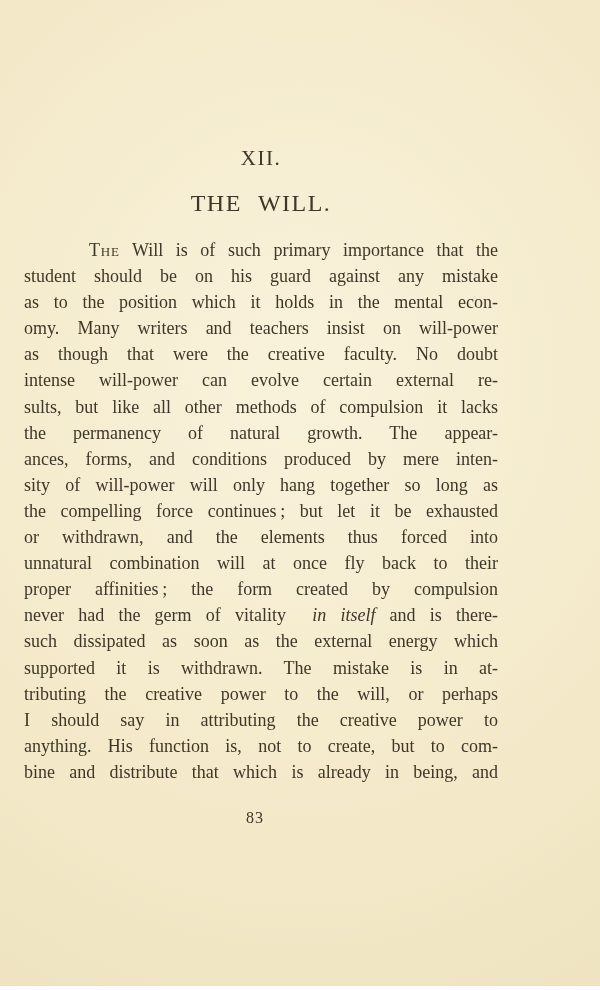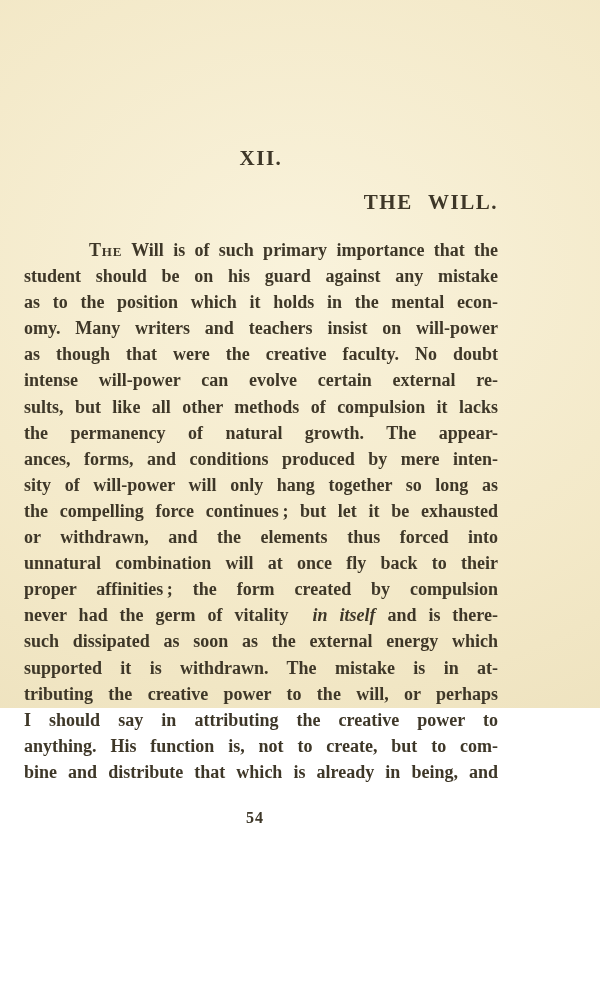--- a/index.html
+++ b/index.html
@@ -5,47 +5,46 @@
   html, body {
     margin: 0;
     padding: 0;
     width: 600px;
     height: 990px;
     overflow: hidden;
   }
   .page {
     position: relative;
     width: 600px;
-    height: 708px;
+    height: 986px;
     background:
       radial-gradient(ellipse 130% 90% at 50% 38%,
         rgba(255,252,238,0.55) 0%,
         rgba(246,237,208,0.25) 55%,
         rgba(226,212,170,0.45) 100%),
       #f2e7c5;
     font-family: "Liberation Serif", "DejaVu Serif", serif;
     color: #3e3728;
-    font-weight: bold;
   }
   .chapter-heading {
     position: absolute;
     top: 146px;
     left: 24px;
     width: 474px;
     text-align: center;
     font-size: 21px;
     letter-spacing: 1.5px;
   }
   .section-title {
     position: absolute;
     top: 190px;
     left: 24px;
     width: 474px;
-    text-align: right;
-    font-size: 21px;
+    text-align: center;
+    font-size: 24px;
     letter-spacing: 1.5px;
     word-spacing: 9px;
   }
   .body-paragraph {
     position: absolute;
     top: 237px;
     left: 24px;
     width: 474px;
     font-size: 18px;
     line-height: 26.1px;
@@ -100,14 +99,14 @@
       <div class="line"><span>unnatural combination will at once fly back to their</span></div>
       <div class="line"><span>proper affinities ; the form created by compulsion</span></div>
       <div class="line"><span>never had the germ of vitality </span><span class="italic">in itself</span><span> and is there-</span></div>
       <div class="line"><span>such dissipated as soon as the external energy which</span></div>
       <div class="line"><span>supported it is withdrawn.  The mistake is in at-</span></div>
       <div class="line"><span>tributing the creative power to the will, or perhaps</span></div>
       <div class="line"><span>I should say in attributing the creative power to</span></div>
       <div class="line"><span>anything.  His function is, not to create, but to com-</span></div>
       <div class="line"><span>bine and distribute that which is already in being, and</span></div>
     </div>
-  <div class="page-number">54</div>
+  <div class="page-number">83</div>
 </div>
 
 </body></html>

